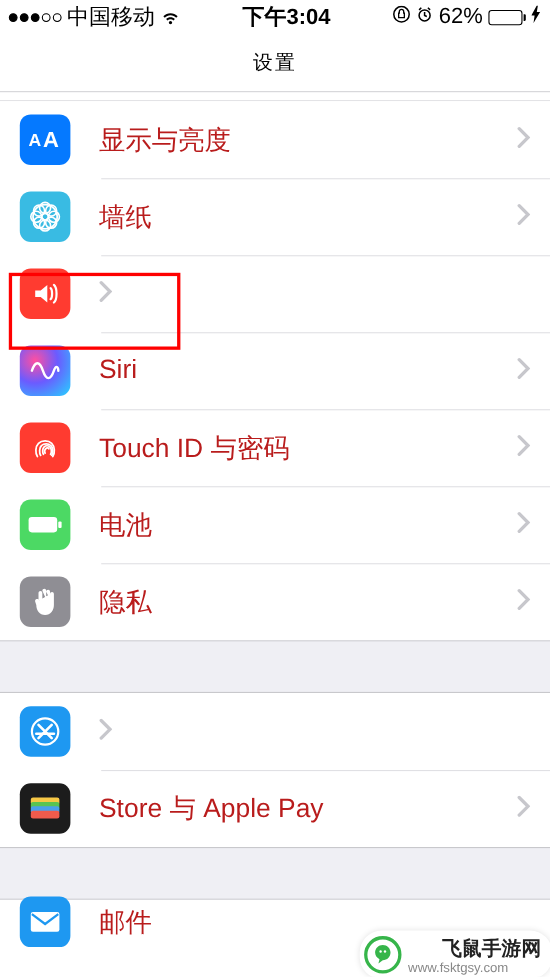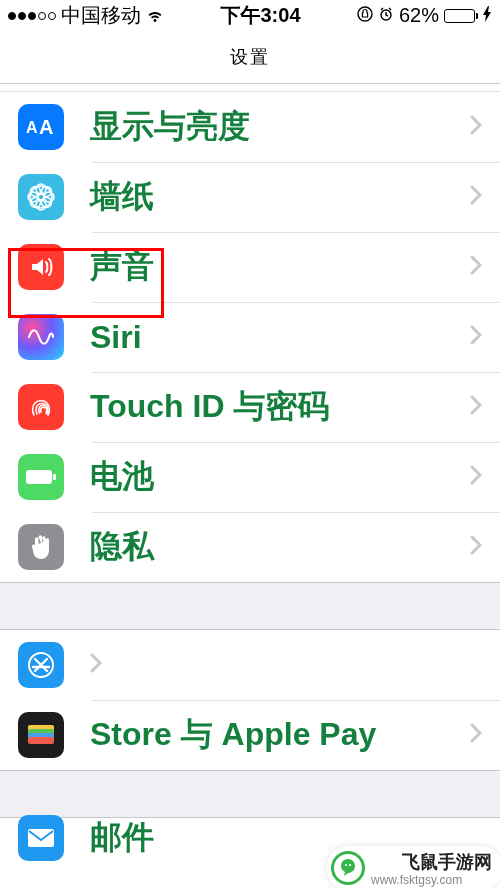--- a/index.html
+++ b/index.html
@@ -15,21 +15,21 @@
     .battery-body { width: 31px; height: 14px; border: 1.5px solid #000; border-radius: 3px; padding: 1px; position: relative; }
     .battery-fill { height: 100%; background: #4cd964; border-radius: 1px; }
     .battery-cap { width: 2px; height: 6px; background: #000; margin-left: 1px; border-radius: 0 1px 1px 0; }
     .title-bar { text-align: center; padding: 14px 0 14px; font-size: 18px; font-weight: 500; letter-spacing: 2px; }
     .divider { height: 1px; background: #c8c8cc; }
     .group-gap { height: 48px; background: #efeff4; border-top: 1px solid #c8c8cc; border-bottom: 1px solid #c8c8cc; }
     .partial-row { height: 8px; background: #fff; border-bottom: 1px solid #e0e0e4; }
     .row { display: flex; align-items: center; height: 70px; padding: 0 18px 0 18px; background: #fff; position: relative; }
     .row + .row::before { content: ""; position: absolute; top: 0; left: 92px; right: 0; height: 1px; background: #e0e0e4; }
     .icon-wrap { width: 46px; height: 46px; border-radius: 10px; display: flex; align-items: center; justify-content: center; flex-shrink: 0; margin-right: 26px; }
-    .row-label { font-size: 32px; color: #15803d; flex: 1; font-weight: 700; }
+    .row-label { font-size: 24px; color: #b91c1c; flex: 1; font-weight: 400; }
     .chevron { color: #c7c7cc; }
     .highlight-box { position: absolute; border: 3px solid #ff0000; pointer-events: none; }
     .watermark { position: absolute; right: -2px; bottom: -2px; display: flex; align-items: center; gap: 6px; background: #fff; padding: 4px 10px 4px 4px; border-radius: 20px; box-shadow: 0 0 6px rgba(0,0,0,0.12); }
     .watermark .logo { width: 34px; height: 34px; border-radius: 50%; border: 3px solid #36b54a; display: flex; align-items: center; justify-content: center; }
     .watermark .txt { font-size: 18px; font-weight: 700; color: #222; margin-left: 31px; }
     .watermark .sub { font-size: 12px; color: #888; display: block; line-height: 1; }
   </style>
 </head>
 <body>
 
@@ -112,21 +112,20 @@
         </svg></span>
   </div>
 
   <div class="row">
     <div class="icon-wrap" style="background:#ff3b30">
       <svg width="28" height="28" viewBox="0 0 28 28">
           <path d="M5 11v6h5l6 5V6l-6 5H5z" fill="#fff"></path>
           <path d="M19 9c1.8 1.4 1.8 8.6 0 10M22 6c3.2 2.6 3.2 13.4 0 16" stroke="#fff" stroke-width="2" fill="none" stroke-linecap="round"></path>
         </svg>
     </div>
-    <div class="row-label">声音</div>
     <span class="chevron"><svg width="12" height="20" viewBox="0 0 12 20">
           <path d="M2 2l8 8-8 8" stroke="#c7c7cc" stroke-width="3" fill="none" stroke-linecap="round"></path>
         </svg></span>
   </div>
 
   <div class="row">
     <div class="icon-wrap" style="background: radial-gradient(circle at 30% 30%, #ff4fa1 0%, #6b5bff 45%, #24d3ff 100%);">
       <svg width="30" height="30" viewBox="0 0 30 30">
           <path d="M3 15 C6 6, 10 6, 13 15 C16 24, 20 24, 23 15 C25 9, 27 12, 27 15" stroke="#fff" stroke-width="2.2" fill="none" stroke-linecap="round"></path>
         </svg>

